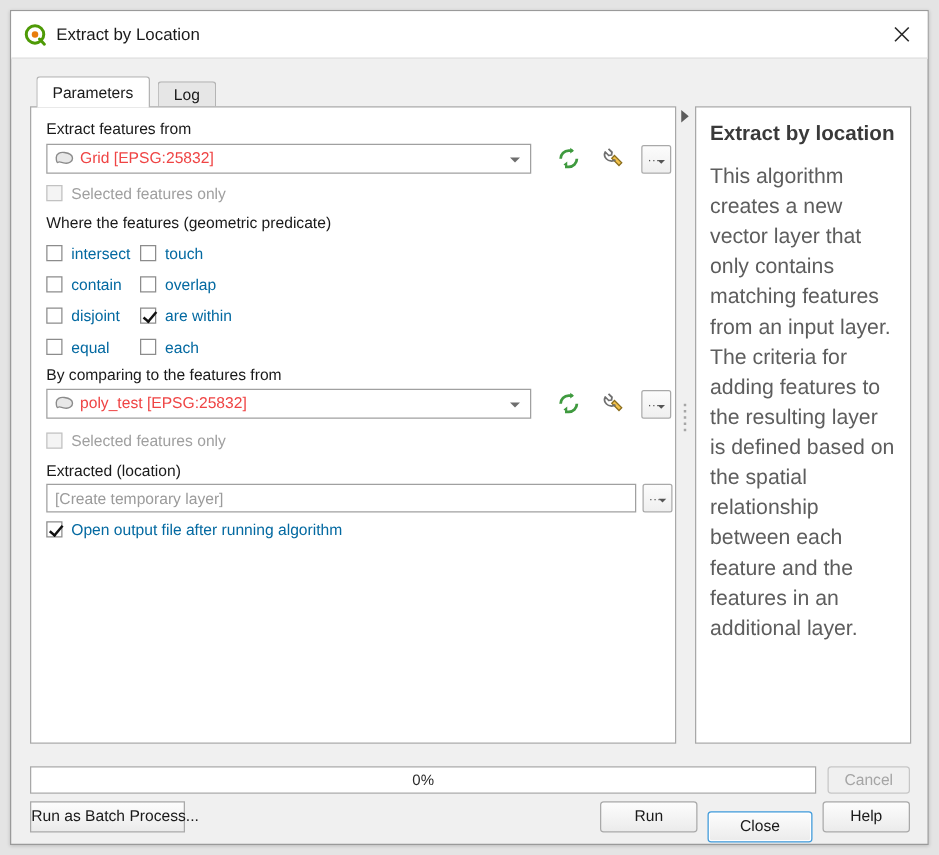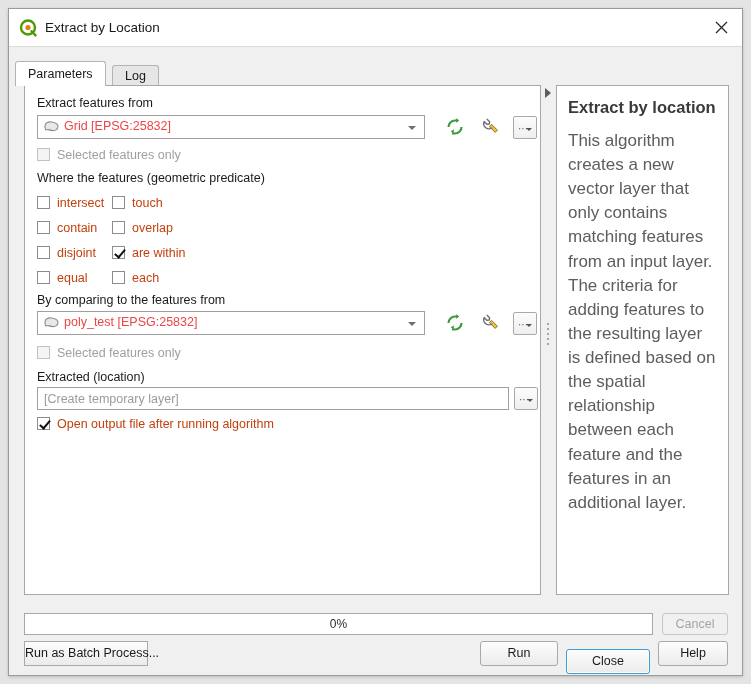--- a/index.html
+++ b/index.html
@@ -37,21 +37,21 @@
   }
   #close-btn {
     position: absolute; right: 8px; top: 7px;
     width: 26px; height: 24px;
     cursor: pointer;
   }
   #close-btn svg { display:block; margin: 5px auto; }
 
   
   #tabbar {
-    position: absolute; left: 6px; top: 52px;
+    position: absolute; left: 20px; top: 52px;
     height: 22px;
   }
   .tab {
     display: inline-block;
     height: 21px; line-height: 21px;
     padding: 0 12px;
     font-size: 12.5px; color: #1a1a1a;
     border: 1px solid #b4b4b4;
     border-bottom: none;
     border-radius: 3px 3px 0 0;
@@ -138,21 +138,21 @@
     border-right: 3px solid transparent;
     border-top: 3px solid #555;
   }
 
   
   .cbrow {
     position: absolute;
     font-size: 12.5px;
     white-space: nowrap;
     cursor: pointer;
-    color: #c2410c;
+    color: #0369a1;
   }
   .cbrow.disabled { color: #a0a0a0; cursor: default; }
   .cbox {
     display: inline-block;
     width: 13px; height: 13px;
     border: 1px solid #8c8c8c;
     background: #ffffff;
     box-sizing: border-box;
     vertical-align: -2px;
     position: relative;

